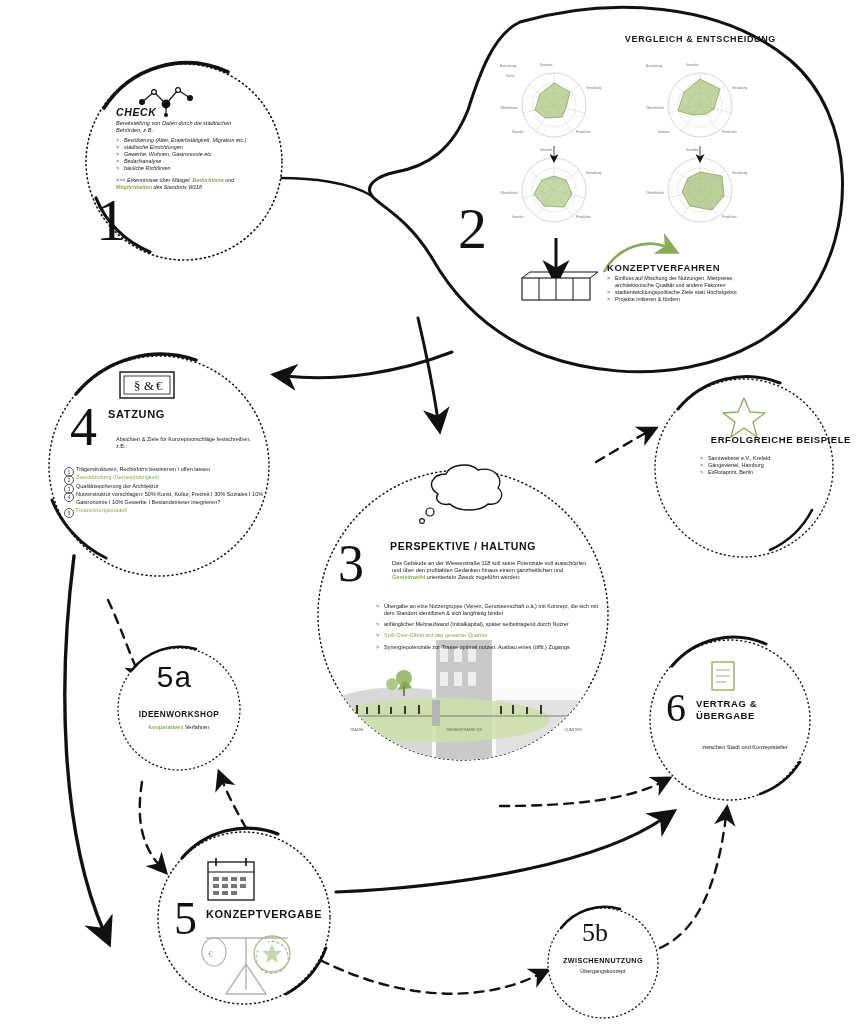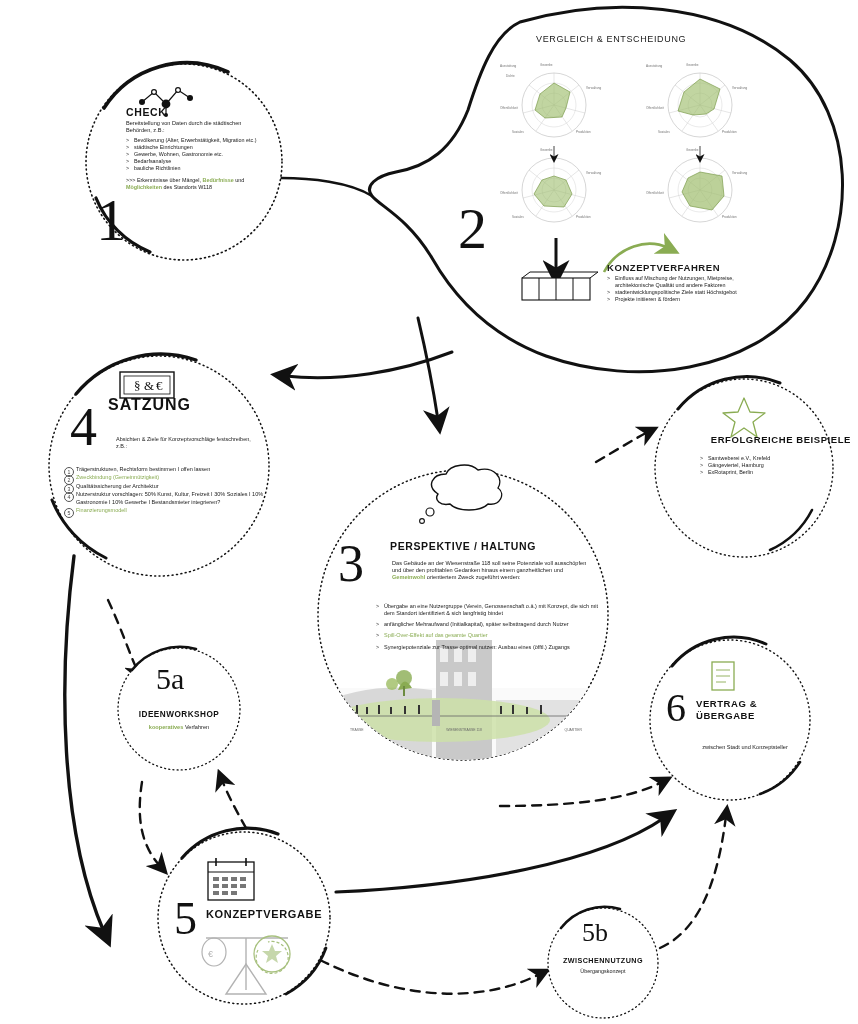--- a/index.html
+++ b/index.html
@@ -88,31 +88,31 @@
     border-radius: 50%;
     font-size: 5.2px;
     line-height: 8px;
     text-align: center;
     color: #444;
   }
 
   
   #node1 { left: 84px; top: 62px; width: 200px; height: 200px; }
   #node1 .num { position: absolute; left: 12px; top: 128px; font-size: 60px; }
-  #node1 .body { position: absolute; left: 42px; top: 44px; width: 142px; }
+  #node1 .body { position: absolute; left: 32px; top: 44px; width: 142px; font-style: italic; }
   #node1 .ttl { font-size: 10.5px; }
   #node1 .sub { font-size: 5.6px; margin-top: 2px; }
   #node1 ul.dash li { font-size: 5.4px; }
   #node1 .erk { font-size: 5.4px; margin-top: 5px; line-height: 1.3; }
 
   
   #blob2 { left: 440px; top: 6px; width: 412px; height: 362px; }
   #blob2 .hd {
     position: absolute; left: 96px; top: 28px; width: 240px;
-    text-align: left; font-size: 9px; font-weight: 400; letter-spacing: .07em;
+    text-align: right; font-size: 9px; font-weight: 700; letter-spacing: .07em;
   }
   #blob2 .num { position: absolute; left: 18px; top: 194px; font-size: 58px; }
   #kvtitle {
     position: absolute; left: 607px; top: 262px; width: 160px;
     font-size: 9.5px; font-weight: 700; letter-spacing: .06em;
   }
   #kvlist { position: absolute; left: 607px; top: 272px; width: 150px; font-size: 5.4px; }
   .radarlab {
     position: absolute; font-size: 3.1px; color: #777;
     white-space: nowrap;
@@ -339,21 +339,21 @@
   </svg>
   <div class="node" id="node4"></div>
   <svg class="icon-wrap" width="58" height="30" viewBox="0 0 58 30" style="left:118px; top:370px;">
     <rect x="2" y="2" width="54" height="26" fill="#fff" stroke="#111" stroke-width="1.4"></rect>
     <rect x="6" y="6" width="46" height="18" fill="none" stroke="#111" stroke-width="0.8"></rect>
     <text x="16" y="20" font-family="Liberation Serif, serif" font-size="13" fill="#111">§</text>
     <text x="26" y="20" font-family="Liberation Serif, serif" font-size="13" fill="#111">&amp;</text>
     <text x="38" y="20" font-family="Liberation Serif, serif" font-size="13" fill="#111">€</text>
   </svg>
   <div class="num" style="position:absolute; left:70px; top:400px; font-size:54px;">4</div>
-  <div class="ttl" style="position:absolute; left:108px; top:396px; font-size:16px;">SATZUNG</div>
+  <div class="ttl" style="position:absolute; left:108px; top:408px; font-size:11px;">SATZUNG</div>
   <div class="sub" style="position:absolute; left:116px; top:436px; width:136px; font-size:5.5px;">Absichten &amp; Ziele für Konzeptvorschläge festschreiben, z.B.:</div>
   <div style="position:absolute; left:64px; top:466px; width:200px; font-size:5.5px;">
     <ol class="circ">
       <li>Trägerstrukturen, Rechtsform bestimmen I offen lassen</li>
       <li class="green">Zweckbindung (Gemeinnützigkeit)</li>
       <li>Qualitätssicherung der Architektur</li>
       <li>Nutzerstruktur vorschlagen: 50% Kunst, Kultur, Freizeit I 30% Soziales I 10% Gastronomie I 10% Gewerbe I Bestandsmieter integrieren?</li>
       <li class="green">Finanzierungsmodell</li>
     </ol>
   </div>
@@ -436,21 +436,21 @@
   <div style="position:absolute; left:350px; top:728px; width:232px; font-size:3.4px; color:#666; display:flex; justify-content:space-between;">
     <span>TRASSE</span>
     <span>WIESENSTRASSE 118</span>
     <span>QUARTIER</span>
   </div>
 
   <svg class="layer" viewBox="0 0 858 1024">
     <circle cx="179" cy="709" r="61" fill="#fff" stroke="#111" stroke-width="1.3" stroke-dasharray="1 3.2" stroke-linecap="round"></circle>
     <path d="M132,670 A61,61 0 0 1 196,649" fill="none" stroke="#111" stroke-width="2.6" stroke-linecap="round"></path>
   </svg>
-  <div class="num" style="position:absolute; left:156px; top:664px; font-size:30px;">5a</div>
+  <div class="num" style="position:absolute; left:156px; top:664px; font-size:30px;font-family:Liberation Mono, monospace;">5a</div>
   <div class="ttl" style="position:absolute; left:124px; top:710px; width:110px; text-align:center; font-size:8.2px;">IDEENWORKSHOP</div>
   <div class="sub" style="position:absolute; left:124px; top:724px; width:110px; text-align:center; font-size:5.6px;">
     <span class="greenb">kooperatives</span>
     <span>Verfahren</span>
   </div>
 
   <svg class="layer" viewBox="0 0 858 1024">
     <circle cx="730" cy="720" r="80" fill="#fff" stroke="#111" stroke-width="1.4" stroke-dasharray="1 3.4" stroke-linecap="round"></circle>
     <path d="M672,666 A80,80 0 0 1 766,644" fill="none" stroke="#111" stroke-width="3" stroke-linecap="round"></path>
     <path d="M800,762 A80,80 0 0 1 760,794" fill="none" stroke="#111" stroke-width="2.6" stroke-linecap="round"></path>

